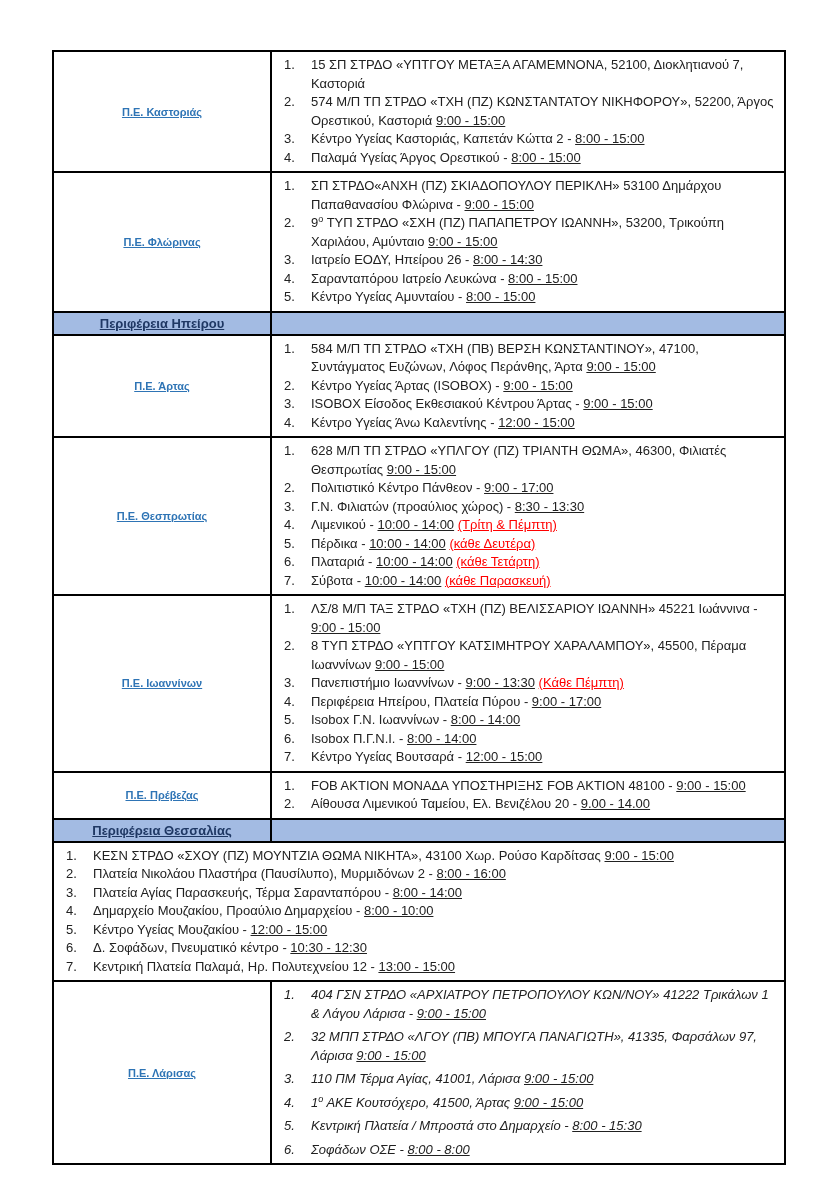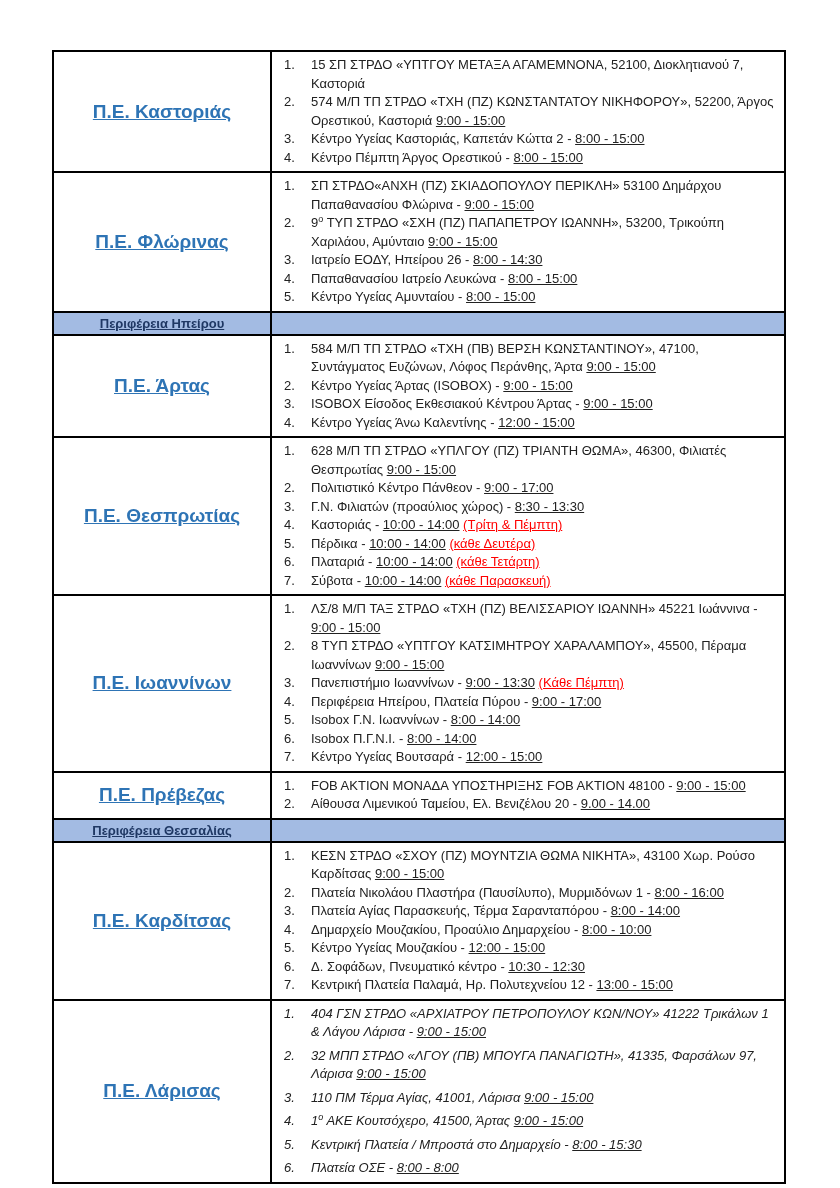--- a/index.html
+++ b/index.html
@@ -10,21 +10,21 @@
   .page{width:840px;height:1188px;background:#ffffff;position:relative;
         font-family:"Liberation Sans",sans-serif;overflow:hidden;}
   .tbl{position:absolute;left:52px;top:50px;width:734px;
        border:2px solid var(--border);box-sizing:border-box;}
   .row{display:flex;border-bottom:2px solid var(--border);}
   .row:last-child{border-bottom:none;}
   .cell-left{flex:0 0 218px;width:218px;border-right:2px solid var(--border);
              display:flex;align-items:center;justify-content:center;box-sizing:border-box;}
   .cell-right{flex:1;padding:4px 10px 4px 0;box-sizing:border-box;}
   .region-label{color:var(--link);font-weight:bold;text-decoration:underline;
-                font-size:19px;cursor:pointer;}
+                font-size:11px;cursor:pointer;}
   .header-row{background:var(--hdrbg);gap:36px;}
   .header-row .cell-left{min-height:21px;}
   .header-row .cell-right{padding:0;}
   .header-label{color:var(--hdrtext);font-weight:bold;text-decoration:underline;
                 font-size:13px;line-height:21px;}
   ol.loclist{margin:0;padding:0 0 0 12px;list-style:none;counter-reset:li;}
   ol.loclist li{position:relative;padding-left:27px;font-size:13px;
                 line-height:18.5px;color:var(--body);margin:0;}
   ol.loclist li::before{counter-increment:li;content:counter(li) ".";
                 position:absolute;left:0;top:0;}
@@ -41,34 +41,34 @@
   <div class="tbl">
       <div class="row">
         <div class="cell-left">
           <span class="region-label">Π.Ε. Καστοριάς</span>
         </div>
         <div class="cell-right">
           <ol class="loclist">
             <li><span>15 ΣΠ ΣΤΡΔΟ «ΥΠΤΓΟΥ ΜΕΤΑΞΑ ΑΓΑΜΕΜΝΟΝΑ, 52100, Διοκλητιανού 7, Καστοριά</span></li>
             <li><span>574 Μ/Π ΤΠ ΣΤΡΔΟ «ΤΧΗ (ΠΖ) ΚΩΝΣΤΑΝΤΑΤΟΥ ΝΙΚΗΦΟΡΟΥ», 52200, Άργος Ορεστικού, Καστοριά </span><span class="seg-u">9:00 - 15:00</span></li>
             <li><span>Κέντρο Υγείας Καστοριάς, Καπετάν Κώττα 2 - </span><span class="seg-u">8:00 - 15:00</span></li>
-            <li><span>Κέντρο Πέμπτη Άργος Ορεστικού - </span><span class="seg-u">8:00 - 15:00</span></li>
+            <li><span>Παλαμά Υγείας Άργος Ορεστικού - </span><span class="seg-u">8:00 - 15:00</span></li>
           </ol>
         </div>
       </div>
       <div class="row">
         <div class="cell-left">
           <span class="region-label">Π.Ε. Φλώρινας</span>
         </div>
         <div class="cell-right">
           <ol class="loclist">
             <li><span>ΣΠ ΣΤΡΔΟ«ΑΝΧΗ (ΠΖ) ΣΚΙΑΔΟΠΟΥΛΟΥ ΠΕΡΙΚΛΗ» 53100 Δημάρχου Παπαθανασίου Φλώρινα - </span><span class="seg-u">9:00 - 15:00</span></li>
             <li><span>9</span><span class="seg-s">ο</span><span> ΤΥΠ ΣΤΡΔΟ «ΣΧΗ (ΠΖ) ΠΑΠΑΠΕΤΡΟΥ ΙΩΑΝΝΗ», 53200, Τρικούπη Χαριλάου, Αμύνταιο </span><span class="seg-u">9:00 - 15:00</span></li>
             <li><span>Ιατρείο ΕΟΔΥ, Ηπείρου 26 - </span><span class="seg-u">8:00 - 14:30</span></li>
-            <li><span>Παπαθανασίου Ιατρείο Λευκώνα - </span><span class="seg-u">8:00 - 15:00</span></li>
+            <li><span>Σαρανταπόρου Ιατρείο Λευκώνα - </span><span class="seg-u">8:00 - 15:00</span></li>
             <li><span>Κέντρο Υγείας Αμυνταίου - </span><span class="seg-u">8:00 - 15:00</span></li>
           </ol>
         </div>
       </div>
       <div class="row header-row">
         <div class="cell-left">
           <span class="header-label">Περιφέρεια Ηπείρου</span>
         </div>
         <div class="cell-right"></div>
       </div>
@@ -87,21 +87,21 @@
       </div>
       <div class="row">
         <div class="cell-left">
           <span class="region-label">Π.Ε. Θεσπρωτίας</span>
         </div>
         <div class="cell-right">
           <ol class="loclist">
             <li><span>628 Μ/Π ΤΠ ΣΤΡΔΟ «ΥΠΛΓΟΥ (ΠΖ) ΤΡΙΑΝΤΗ ΘΩΜΑ», 46300, Φιλιατές Θεσπρωτίας </span><span class="seg-u">9:00 - 15:00</span></li>
             <li><span>Πολιτιστικό Κέντρο Πάνθεον - </span><span class="seg-u">9:00 - 17:00</span></li>
             <li><span>Γ.Ν. Φιλιατών (προαύλιος χώρος) - </span><span class="seg-u">8:30 - 13:30</span></li>
-            <li><span>Καστοριάς - </span><span class="seg-u">10:00 - 14:00</span><span> </span><span class="seg-r">(Τρίτη &amp; Πέμπτη)</span></li>
+            <li><span>Λιμενικού - </span><span class="seg-u">10:00 - 14:00</span><span> </span><span class="seg-r">(Τρίτη &amp; Πέμπτη)</span></li>
             <li><span>Πέρδικα - </span><span class="seg-u">10:00 - 14:00</span><span> </span><span class="seg-r">(κάθε Δευτέρα)</span></li>
             <li><span>Πλαταριά - </span><span class="seg-u">10:00 - 14:00</span><span> </span><span class="seg-r">(κάθε Τετάρτη)</span></li>
             <li><span>Σύβοτα - </span><span class="seg-u">10:00 - 14:00</span><span> </span><span class="seg-r">(κάθε Παρασκευή)</span></li>
           </ol>
         </div>
       </div>
       <div class="row">
         <div class="cell-left">
           <span class="region-label">Π.Ε. Ιωαννίνων</span>
         </div>
@@ -128,44 +128,41 @@
           </ol>
         </div>
       </div>
       <div class="row header-row">
         <div class="cell-left">
           <span class="header-label">Περιφέρεια Θεσσαλίας</span>
         </div>
         <div class="cell-right"></div>
       </div>
       <div class="row">
-        <div class="cell-left">
-          <span class="region-label">Π.Ε. Καρδίτσας</span>
-        </div>
         <div class="cell-right">
           <ol class="loclist">
             <li><span>ΚΕΣΝ ΣΤΡΔΟ «ΣΧΟΥ (ΠΖ) ΜΟΥΝΤΖΙΑ ΘΩΜΑ ΝΙΚΗΤΑ», 43100 Χωρ. Ρούσο Καρδίτσας </span><span class="seg-u">9:00 - 15:00</span></li>
-            <li><span>Πλατεία Νικολάου Πλαστήρα (Παυσίλυπο), Μυρμιδόνων 1 - </span><span class="seg-u">8:00 - 16:00</span></li>
+            <li><span>Πλατεία Νικολάου Πλαστήρα (Παυσίλυπο), Μυρμιδόνων 2 - </span><span class="seg-u">8:00 - 16:00</span></li>
             <li><span>Πλατεία Αγίας Παρασκευής, Τέρμα Σαρανταπόρου - </span><span class="seg-u">8:00 - 14:00</span></li>
             <li><span>Δημαρχείο Μουζακίου, Προαύλιο Δημαρχείου - </span><span class="seg-u">8:00 - 10:00</span></li>
             <li><span>Κέντρο Υγείας Μουζακίου - </span><span class="seg-u">12:00 - 15:00</span></li>
             <li><span>Δ. Σοφάδων, Πνευματικό κέντρο - </span><span class="seg-u">10:30 - 12:30</span></li>
             <li><span>Κεντρική Πλατεία Παλαμά, Ηρ. Πολυτεχνείου 12 - </span><span class="seg-u">13:00 - 15:00</span></li>
           </ol>
         </div>
       </div>
       <div class="row">
         <div class="cell-left">
           <span class="region-label">Π.Ε. Λάρισας</span>
         </div>
         <div class="cell-right">
           <ol class="loclist loose">
             <li><span>404 ΓΣΝ ΣΤΡΔΟ «ΑΡΧΙΑΤΡΟΥ ΠΕΤΡΟΠΟΥΛΟΥ ΚΩΝ/ΝΟΥ» 41222 Τρικάλων 1 &amp; Λάγου Λάρισα - </span><span class="seg-u">9:00 - 15:00</span></li>
             <li><span>32 ΜΠΠ ΣΤΡΔΟ «ΛΓΟΥ (ΠΒ) ΜΠΟΥΓΑ ΠΑΝΑΓΙΩΤΗ», 41335, Φαρσάλων 97, Λάρισα </span><span class="seg-u">9:00 - 15:00</span></li>
             <li><span>110 ΠΜ Τέρμα Αγίας, 41001, Λάρισα </span><span class="seg-u">9:00 - 15:00</span></li>
             <li><span>1</span><span class="seg-s">ο</span><span> ΑΚΕ Κουτσόχερο, 41500, Άρτας </span><span class="seg-u">9:00 - 15:00</span></li>
             <li><span>Κεντρική Πλατεία / Μπροστά στο Δημαρχείο - </span><span class="seg-u">8:00 - 15:30</span></li>
-            <li><span>Πλατεία ΟΣΕ - </span><span class="seg-u">8:00 - 8:00</span></li>
+            <li><span>Σοφάδων ΟΣΕ - </span><span class="seg-u">8:00 - 8:00</span></li>
           </ol>
         </div>
       </div>
     </div>
 </div>
 
 </body></html>

